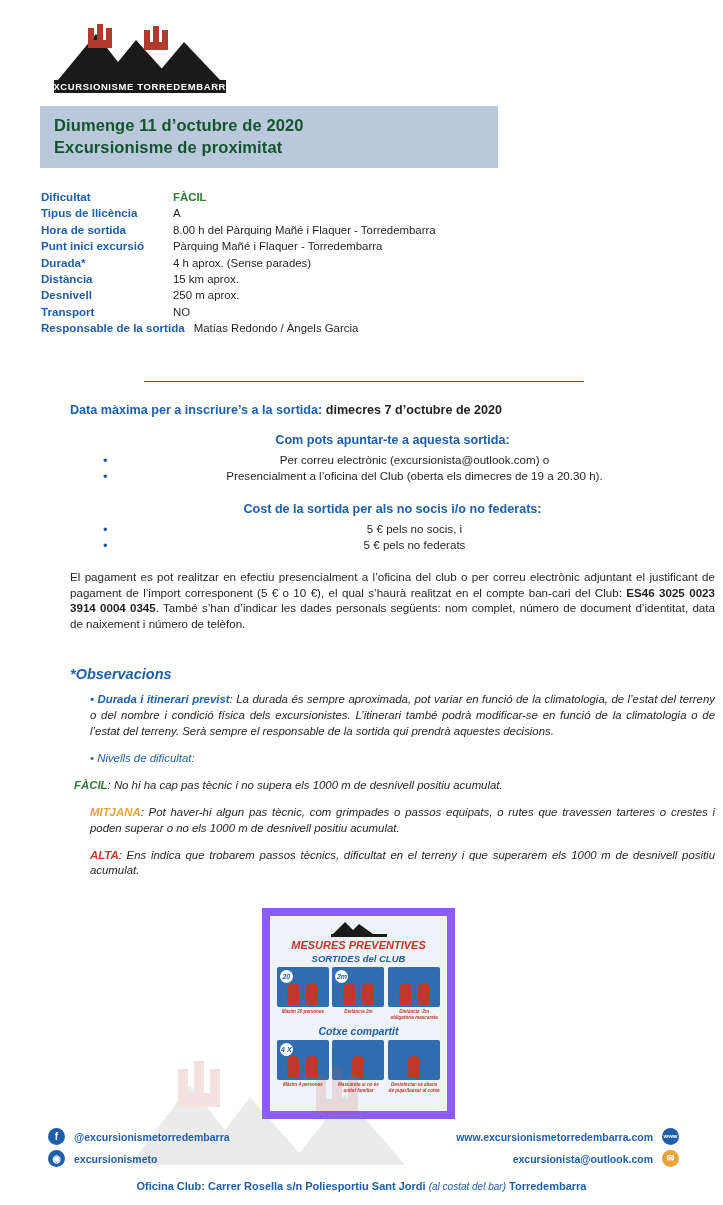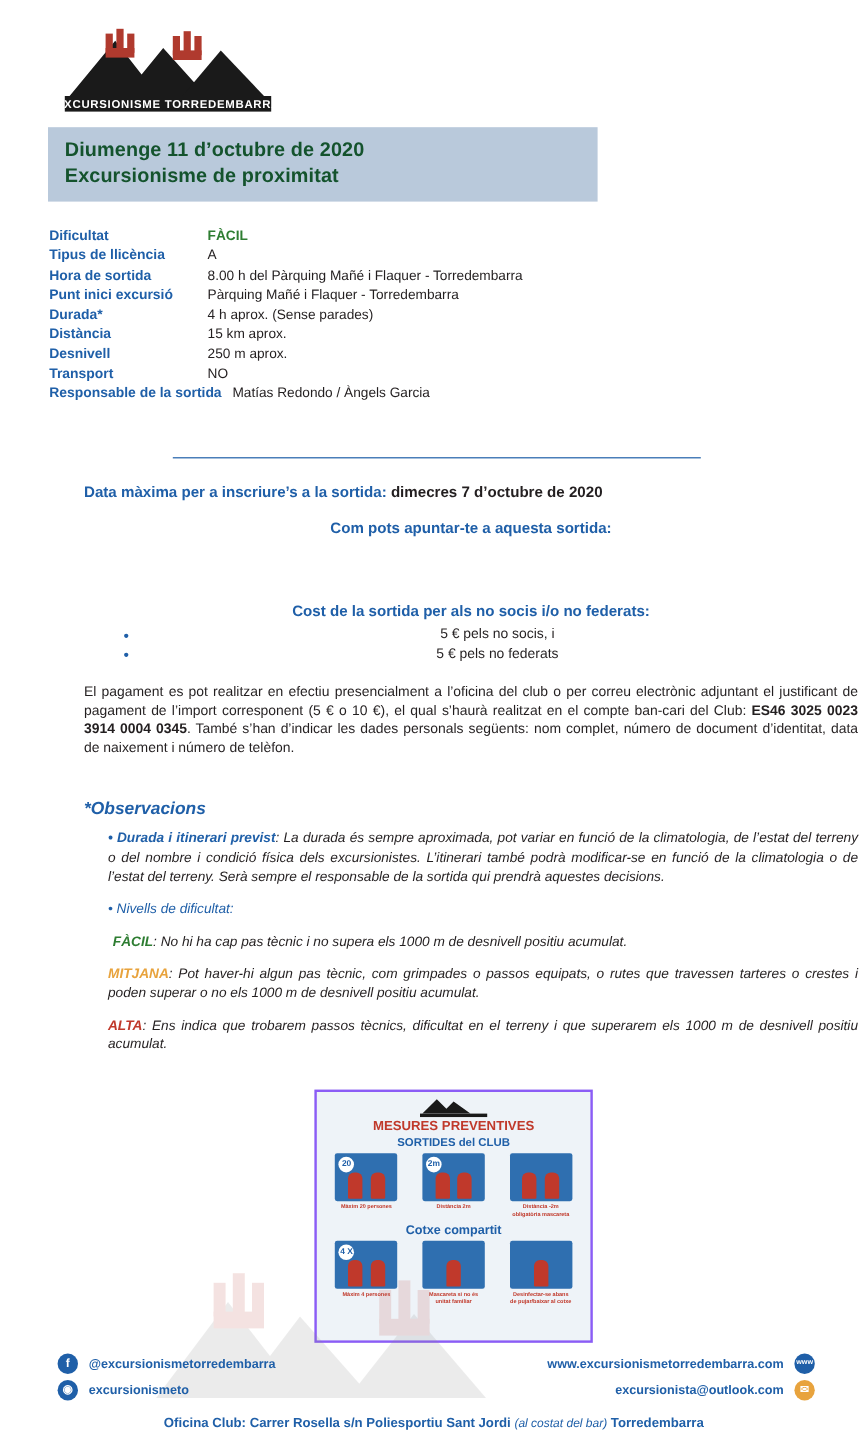--- a/index.html
+++ b/index.html
@@ -64,22 +64,22 @@
   .obs-title{color:#1f5fa8;font-weight:bold;font-style:italic;font-size:14.5px;}
   .obs-p{font-size:11.4px;font-style:italic;line-height:15.8px;text-align:justify;}
   .obs-p .lead{color:#1f5fa8;font-weight:bold;}
   .obs-p .bullet{color:#1f5fa8;}
   .obs-p .facil{color:#2e7d32;font-weight:bold;}
   .obs-p .mitjana{color:#e8a33d;font-weight:bold;}
   .obs-p .alta{color:#c0392b;font-weight:bold;}
 
   
   .poster{
-    position:absolute;left:262px;top:908px;width:232px;height:211px;
-    border:2px solid #8b5cf6;background:#eef3f8;box-sizing:border-box;
+    position:absolute;left:262px;top:908px;width:193px;height:211px;
+    border:8px solid #8b5cf6;background:#eef3f8;box-sizing:border-box;font-style:italic;
   }
   .poster .p-logo{height:22px;display:flex;align-items:center;justify-content:center;}
   .poster .p-logo svg{display:block}
   .p-h1{color:#c0392b;font-weight:bold;font-size:11px;text-align:center;margin-top:1px;}
   .p-h2{color:#1f5fa8;font-weight:bold;font-size:9.5px;text-align:center;margin-top:2px;}
   .p-grid{display:flex;justify-content:space-around;margin-top:3px;padding:0 5px;}
   .p-cell{width:52px;text-align:center;}
   .p-img{height:40px;background:#2f6fb0;border-radius:2px;position:relative;overflow:hidden;}
   .p-img .fig{position:absolute;bottom:2px;left:50%;transform:translateX(-50%);
     width:12px;height:22px;background:#c0392b;border-radius:5px 5px 1px 1px;}
@@ -192,20 +192,24 @@
 
   <div class="sect" style="top:403px;">
     <div class="h-blue">
       <span>Data màxima per a inscriure’s a la sortida:</span>
       <span class="dark">dimecres 7 d’octubre de 2020</span>
     </div>
   </div>
 
   <div class="sect" style="top:433px;text-align:center;">
     <div class="h-blue">Com pots apuntar-te a aquesta sortida:</div>
+    <ul class="bullets">
+      <li>Per correu electrònic (excursionista@outlook.com) o</li>
+      <li>Presencialment a l’oficina del Club (oberta els dimecres de 19 a 20.30 h).</li>
+    </ul>
   </div>
 
   <div class="sect" style="top:502px;text-align:center;">
     <div class="h-blue">Cost de la sortida per als no socis i/o no federats:</div>
     <ul class="bullets">
       <li>5 € pels no socis, i</li>
       <li>5 € pels no federats</li>
     </ul>
   </div>
 
@@ -219,21 +223,21 @@
     <div class="obs-title">*Observacions</div>
 
     <div class="obs-p" style="margin-top:10px;margin-left:20px;width:625px;">
       <span class="lead">• Durada i itinerari previst</span><span>: La durada és sempre aproximada, pot variar en funció de la climatologia, de l’estat del terreny o del nombre i condició física dels excursionistes. L’itinerari també podrà modificar-se en funció de la climatologia o de l’estat del terreny. Serà sempre el responsable de la sortida qui prendrà aquestes decisions.</span>
     </div>
 
     <div class="obs-p" style="margin-top:12px;margin-left:20px;">
       <span class="bullet">• Nivells de dificultat:</span>
     </div>
 
-    <div class="obs-p" style="margin-top:11px;margin-left:24px;width:625px;font-style:italic;">
+    <div class="obs-p" style="margin-top:11px;margin-left:4px;width:625px;font-style:italic;">
       <span class="facil">FÀCIL</span><span>: No hi ha cap pas tècnic i no supera els 1000 m de desnivell positiu acumulat.</span>
     </div>
 
     <div class="obs-p" style="margin-top:11px;margin-left:20px;width:625px;">
       <span class="mitjana">MITJANA</span><span>: Pot haver-hi algun pas tècnic, com grimpades o passos equipats, o rutes que travessen tarteres o crestes i poden superar o no els 1000 m de desnivell positiu acumulat.</span>
     </div>
 
     <div class="obs-p" style="margin-top:11px;margin-left:20px;width:625px;">
       <span class="alta">ALTA</span><span>: Ens indica que trobarem passos tècnics, dificultat en el terreny i que superarem els 1000 m de desnivell positiu acumulat.</span>
     </div>

